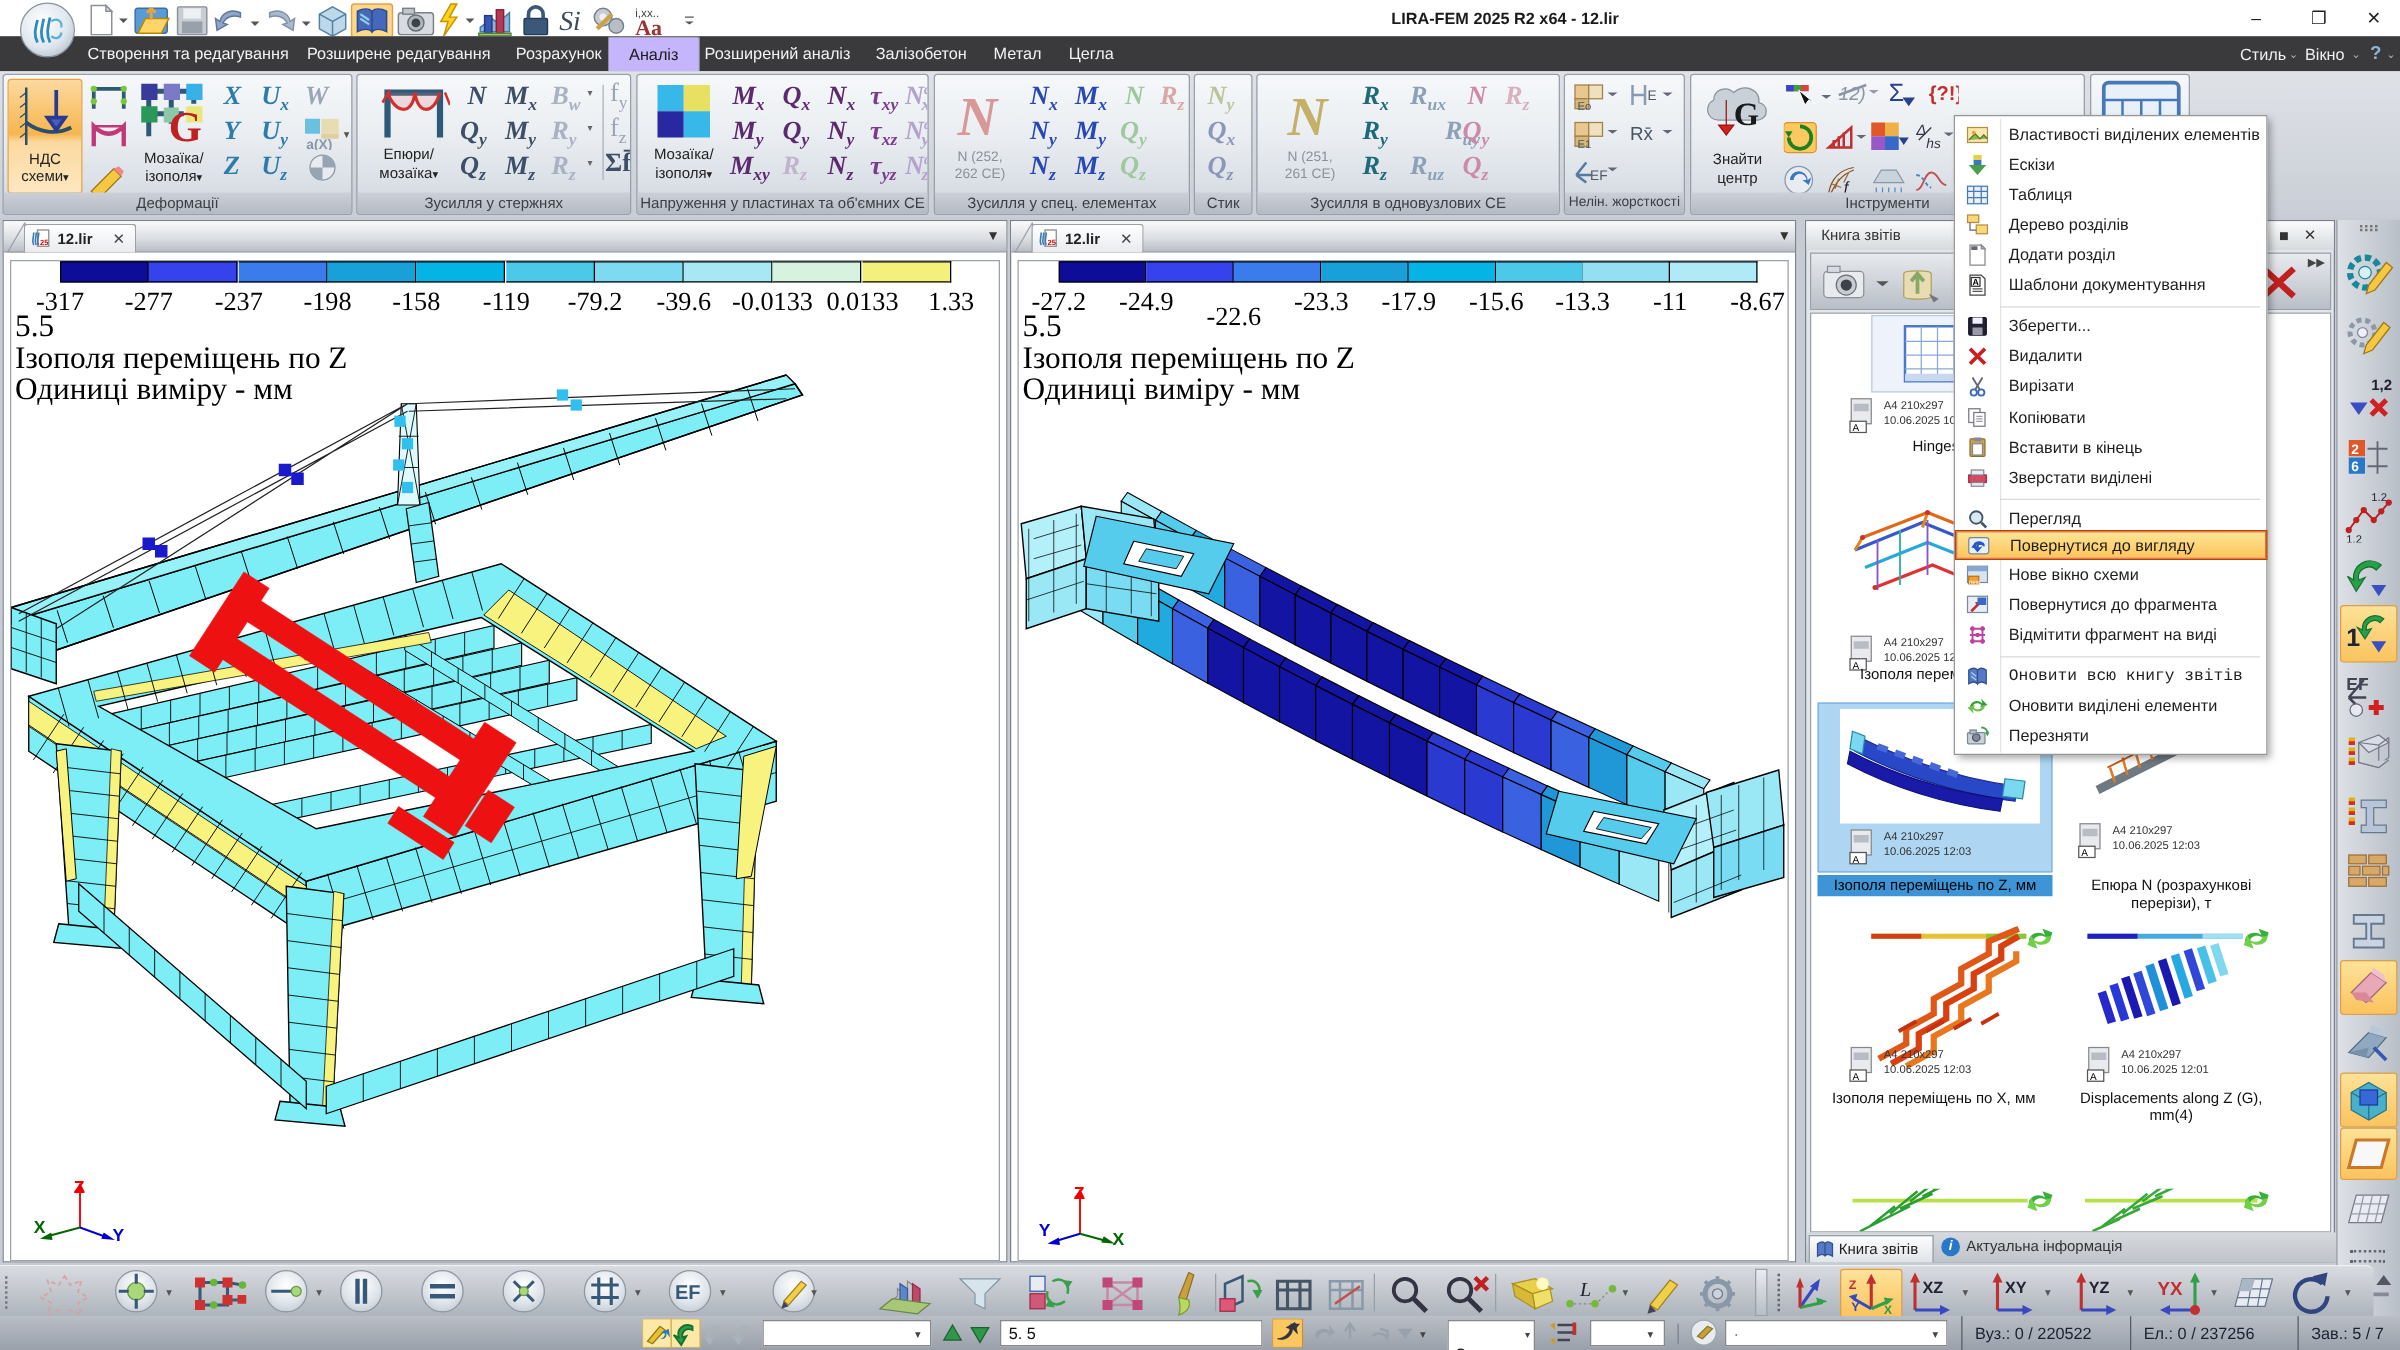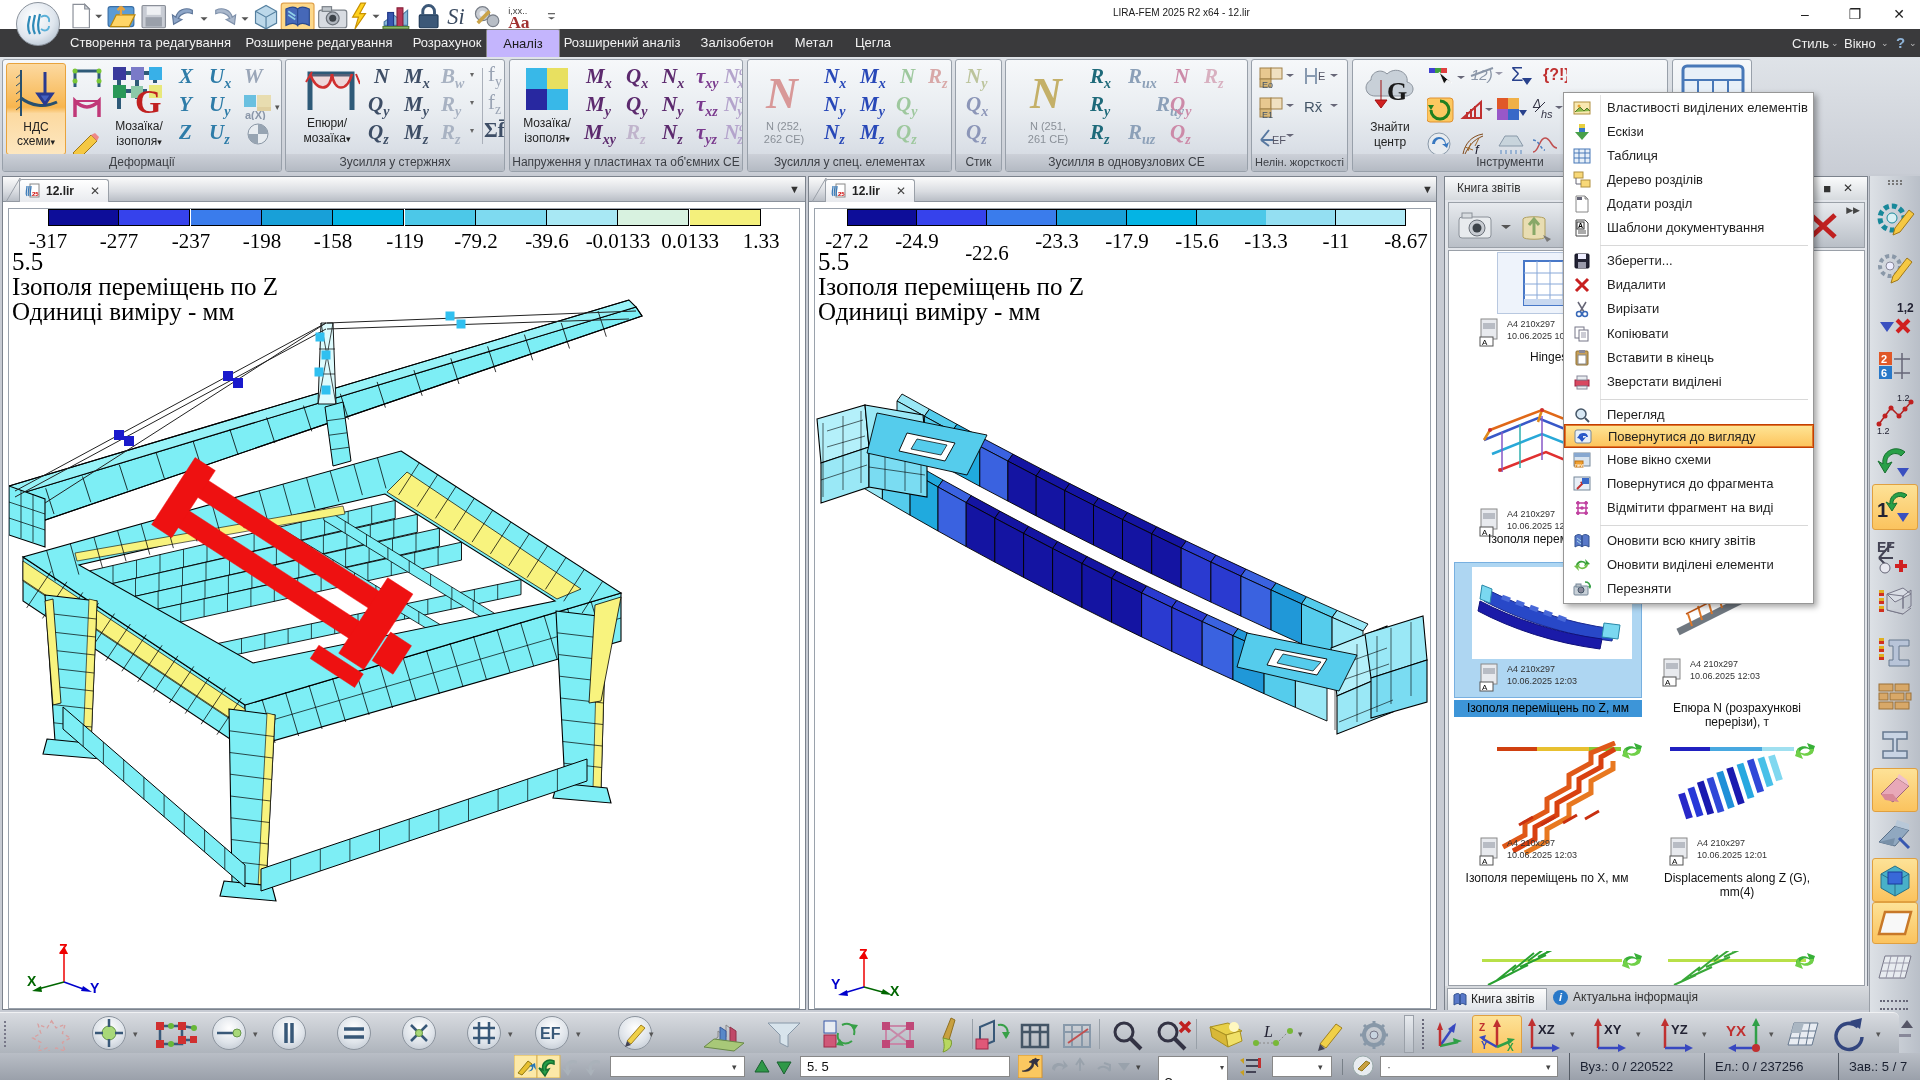--- a/index.html
+++ b/index.html
@@ -1,20 +1,20 @@
 <!DOCTYPE html>
 <html><head><meta charset="utf-8">
 <style>
 *{margin:0;padding:0;box-sizing:border-box;}
 html,body{width:1920px;height:1080px;overflow:hidden;font-family:"Liberation Sans",sans-serif;}
 #app{position:absolute;left:0;top:0;width:1920px;height:1080px;background:#c7cbd3;}
 .abs{position:absolute;}
 
 #titlebar{position:absolute;left:0;top:0;width:1920px;height:29px;background:#ffffff;}
-#title{position:absolute;left:1113px;top:7px;font-size:10px;font-weight:400;color:#1a1a1a;}
+#title{position:absolute;left:1113px;top:7px;font-size:13px;font-weight:700;color:#1a1a1a;}
 .winbtn{position:absolute;top:5px;width:30px;height:18px;color:#222;font-size:14px;text-align:center;line-height:18px;}
 
 #tabrow{position:absolute;left:0;top:29px;width:1920px;height:28px;background:#3a3a3c;}
 .rtab{position:absolute;top:0;height:28px;line-height:28px;color:#f2f2f2;font-size:13px;text-align:center;white-space:nowrap;}
 .rtab.active{background:#c4b5fd;color:#1b1b1b;border-radius:2px 2px 0 0;border:1px solid #888;border-bottom:none;}
 
 #ribbon{position:absolute;left:0;top:57px;width:1920px;height:117px;background:linear-gradient(#dfe3e8,#c9cdd5);}
 .rgroup{position:absolute;top:2px;height:113px;border:1px solid #98a0aa;border-radius:3px;background:linear-gradient(#f6f8fa 0%,#e9edf1 45%,#dbe0e7 78%,#cfd4dc 100%);overflow:hidden;}
 .rglabel{position:absolute;left:0;bottom:0;width:100%;height:17px;background:linear-gradient(#ccd0d8,#b4bac3);color:#3b3e44;font-size:12px;text-align:center;line-height:17px;white-space:nowrap;}
 .lt{position:absolute;font-family:"Liberation Serif",serif;font-weight:700;font-style:italic;font-size:21px;}
@@ -1369,21 +1369,21 @@
             <circle cx="5" cy="4" r="1.8"></circle>
             <circle cx="13" cy="4" r="1.8"></circle>
             <circle cx="5" cy="14" r="1.8"></circle>
             <circle cx="13" cy="14" r="1.8"></circle>
             <circle cx="9" cy="9" r="1.8"></circle>
           </g>
         </svg>
         <span class="txt">Відмітити фрагмент на виді</span>
       </div>
 <div class="cmsep" style="top:432px;"></div>
-<div class="cmi" style="top:436px;">
+<div class="cmi" style="top:436px;font-family:Liberation Mono, monospace;">
         <svg class="ico" viewBox="0 0 18 18">
           <path d="M2 4c3-2 5-2 7 0v11c-2-2-4-2-7 0zM16 4c-3-2-5-2-7 0v11c2-2 4-2 7 0z" fill="#5878c8" stroke="#30508e"></path>
           <path d="M4 6l4 3M4 9l4 3" stroke="#a8d8e8"></path>
         </svg>
         <span class="txt">Оновити всю книгу звітів</span>
       </div>
 <div class="cmi" style="top:460px;">
         <svg class="ico" viewBox="0 0 18 18">
           <path d="M3 10c0-5 7-7 10-3l-1-4 5 5-6 2 1-2c-3-3-7-1-7 2z" fill="#38a038"></path>
           <path d="M15 8c0 5-7 7-10 3l1 4-5-5 6-2-1 2c3 3 7 1 7-2z" fill="#70c048"></path>

